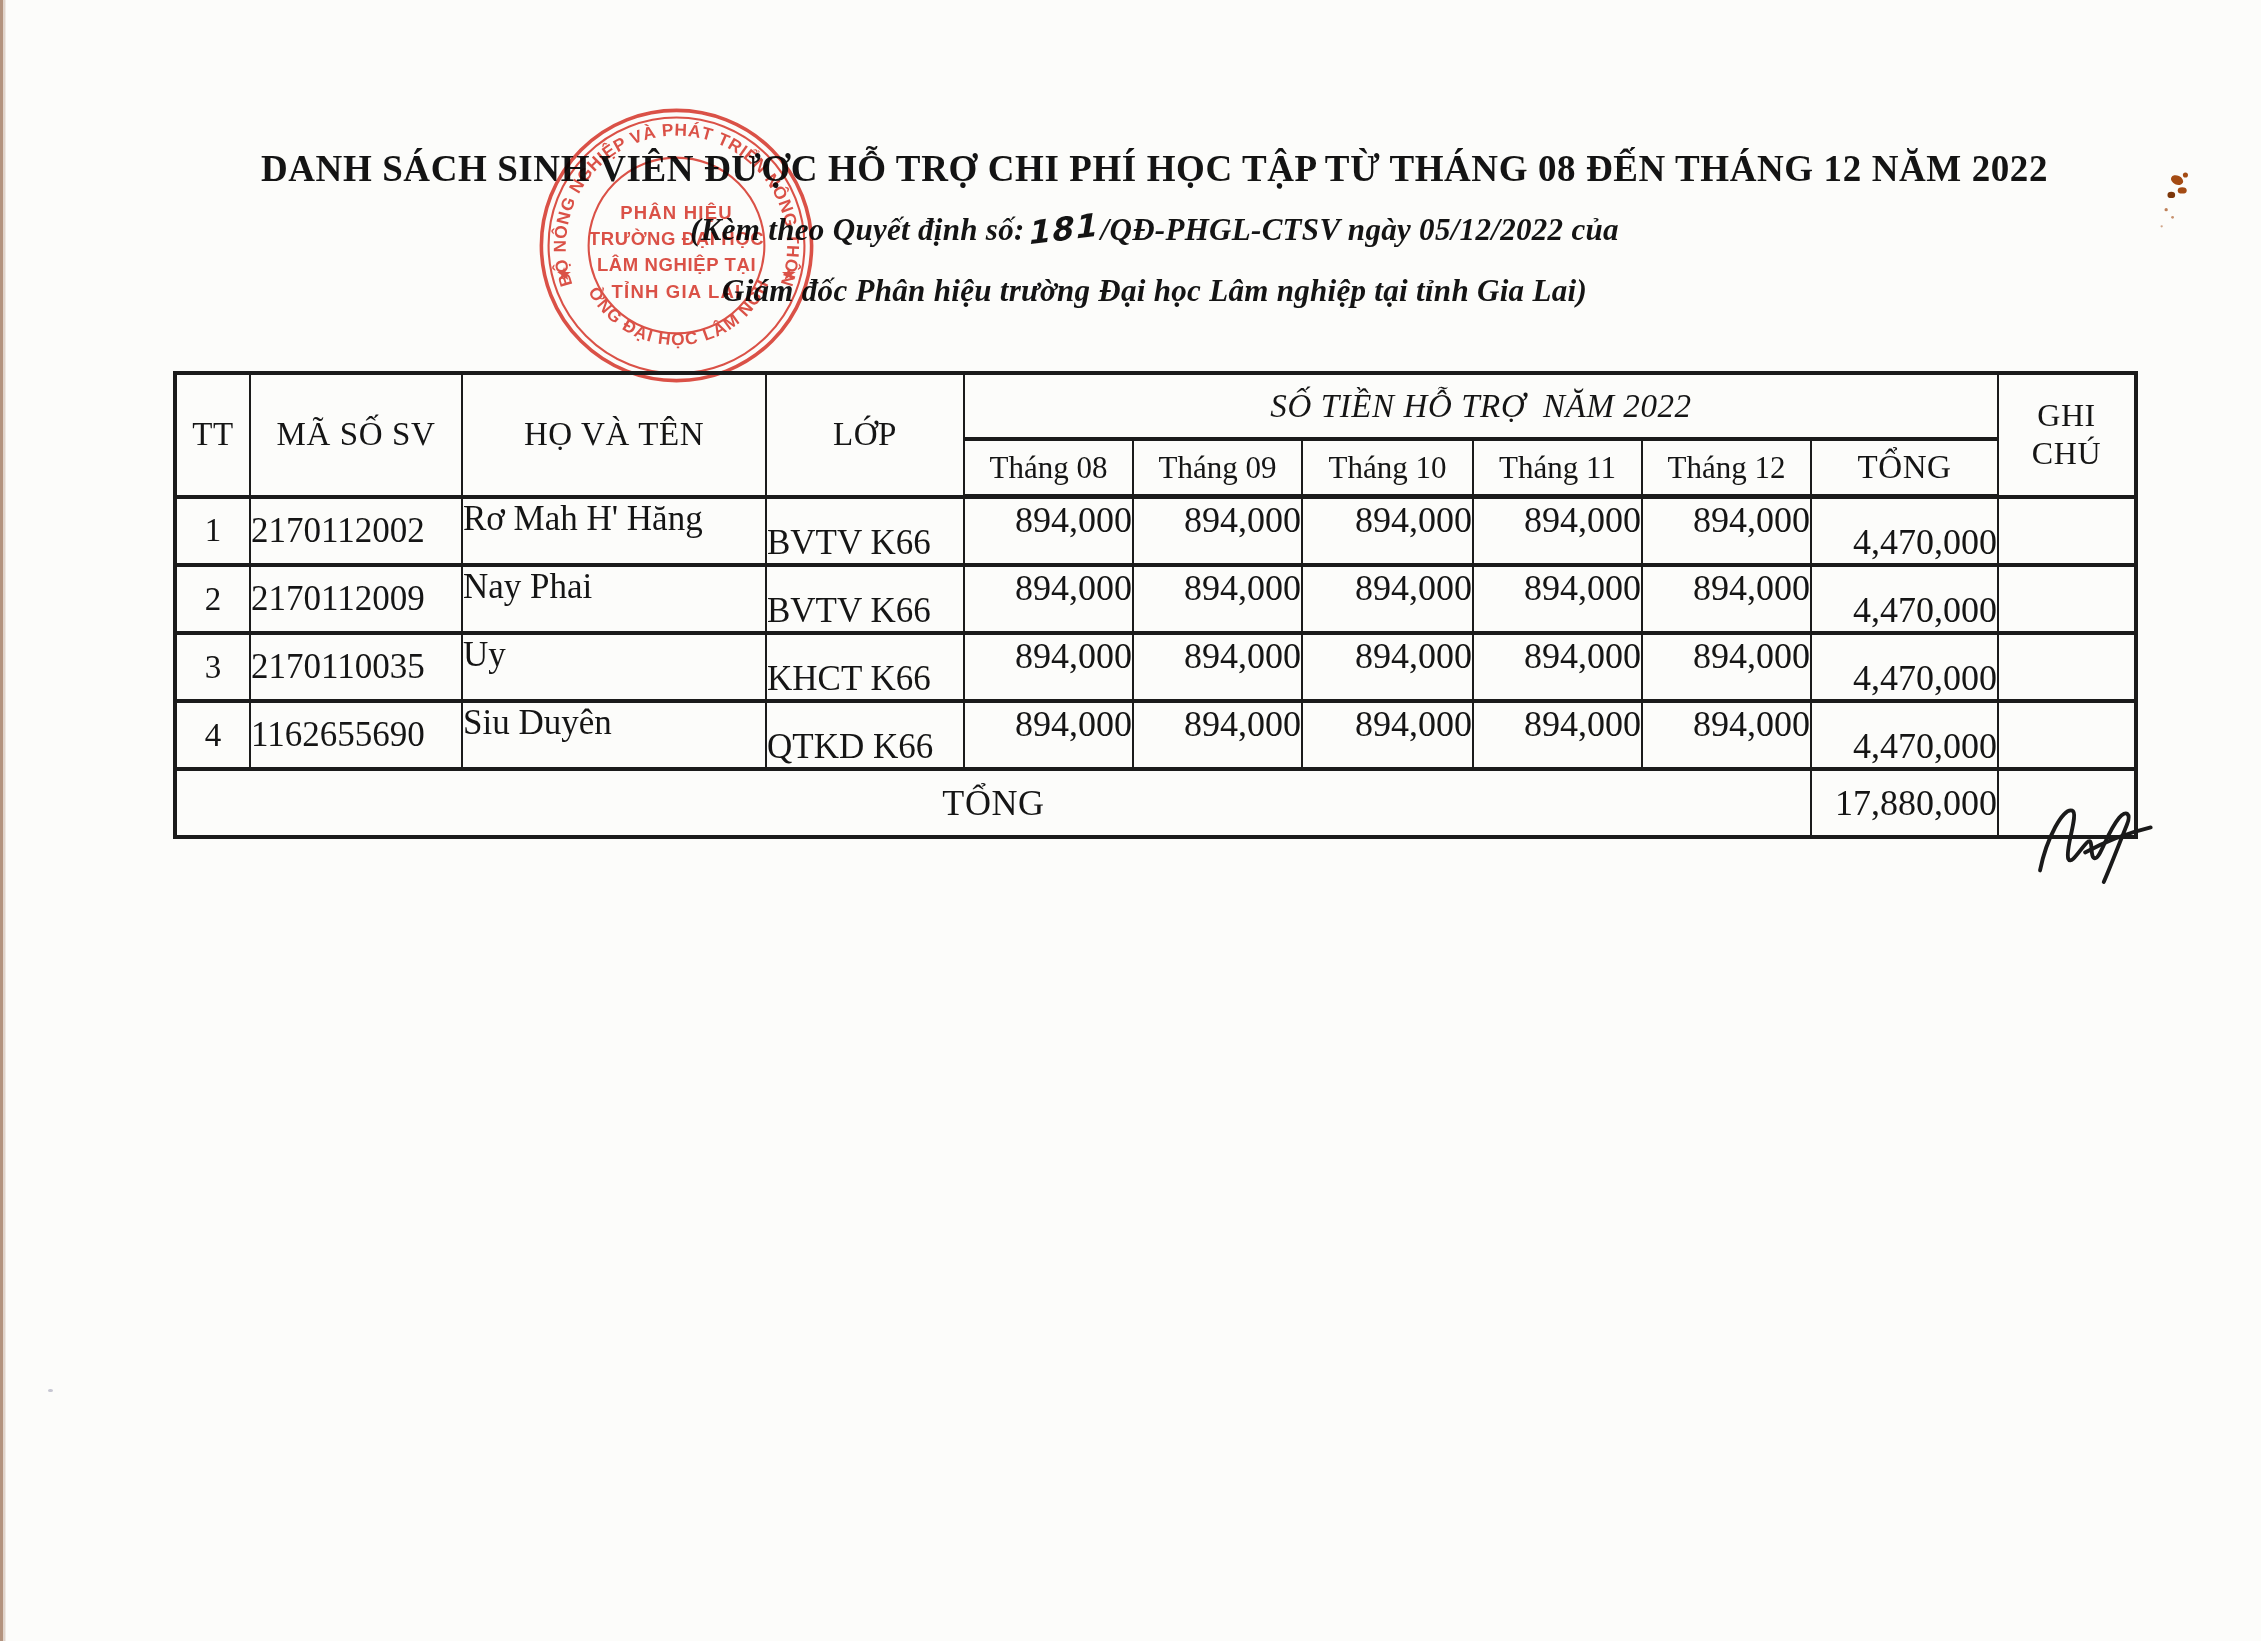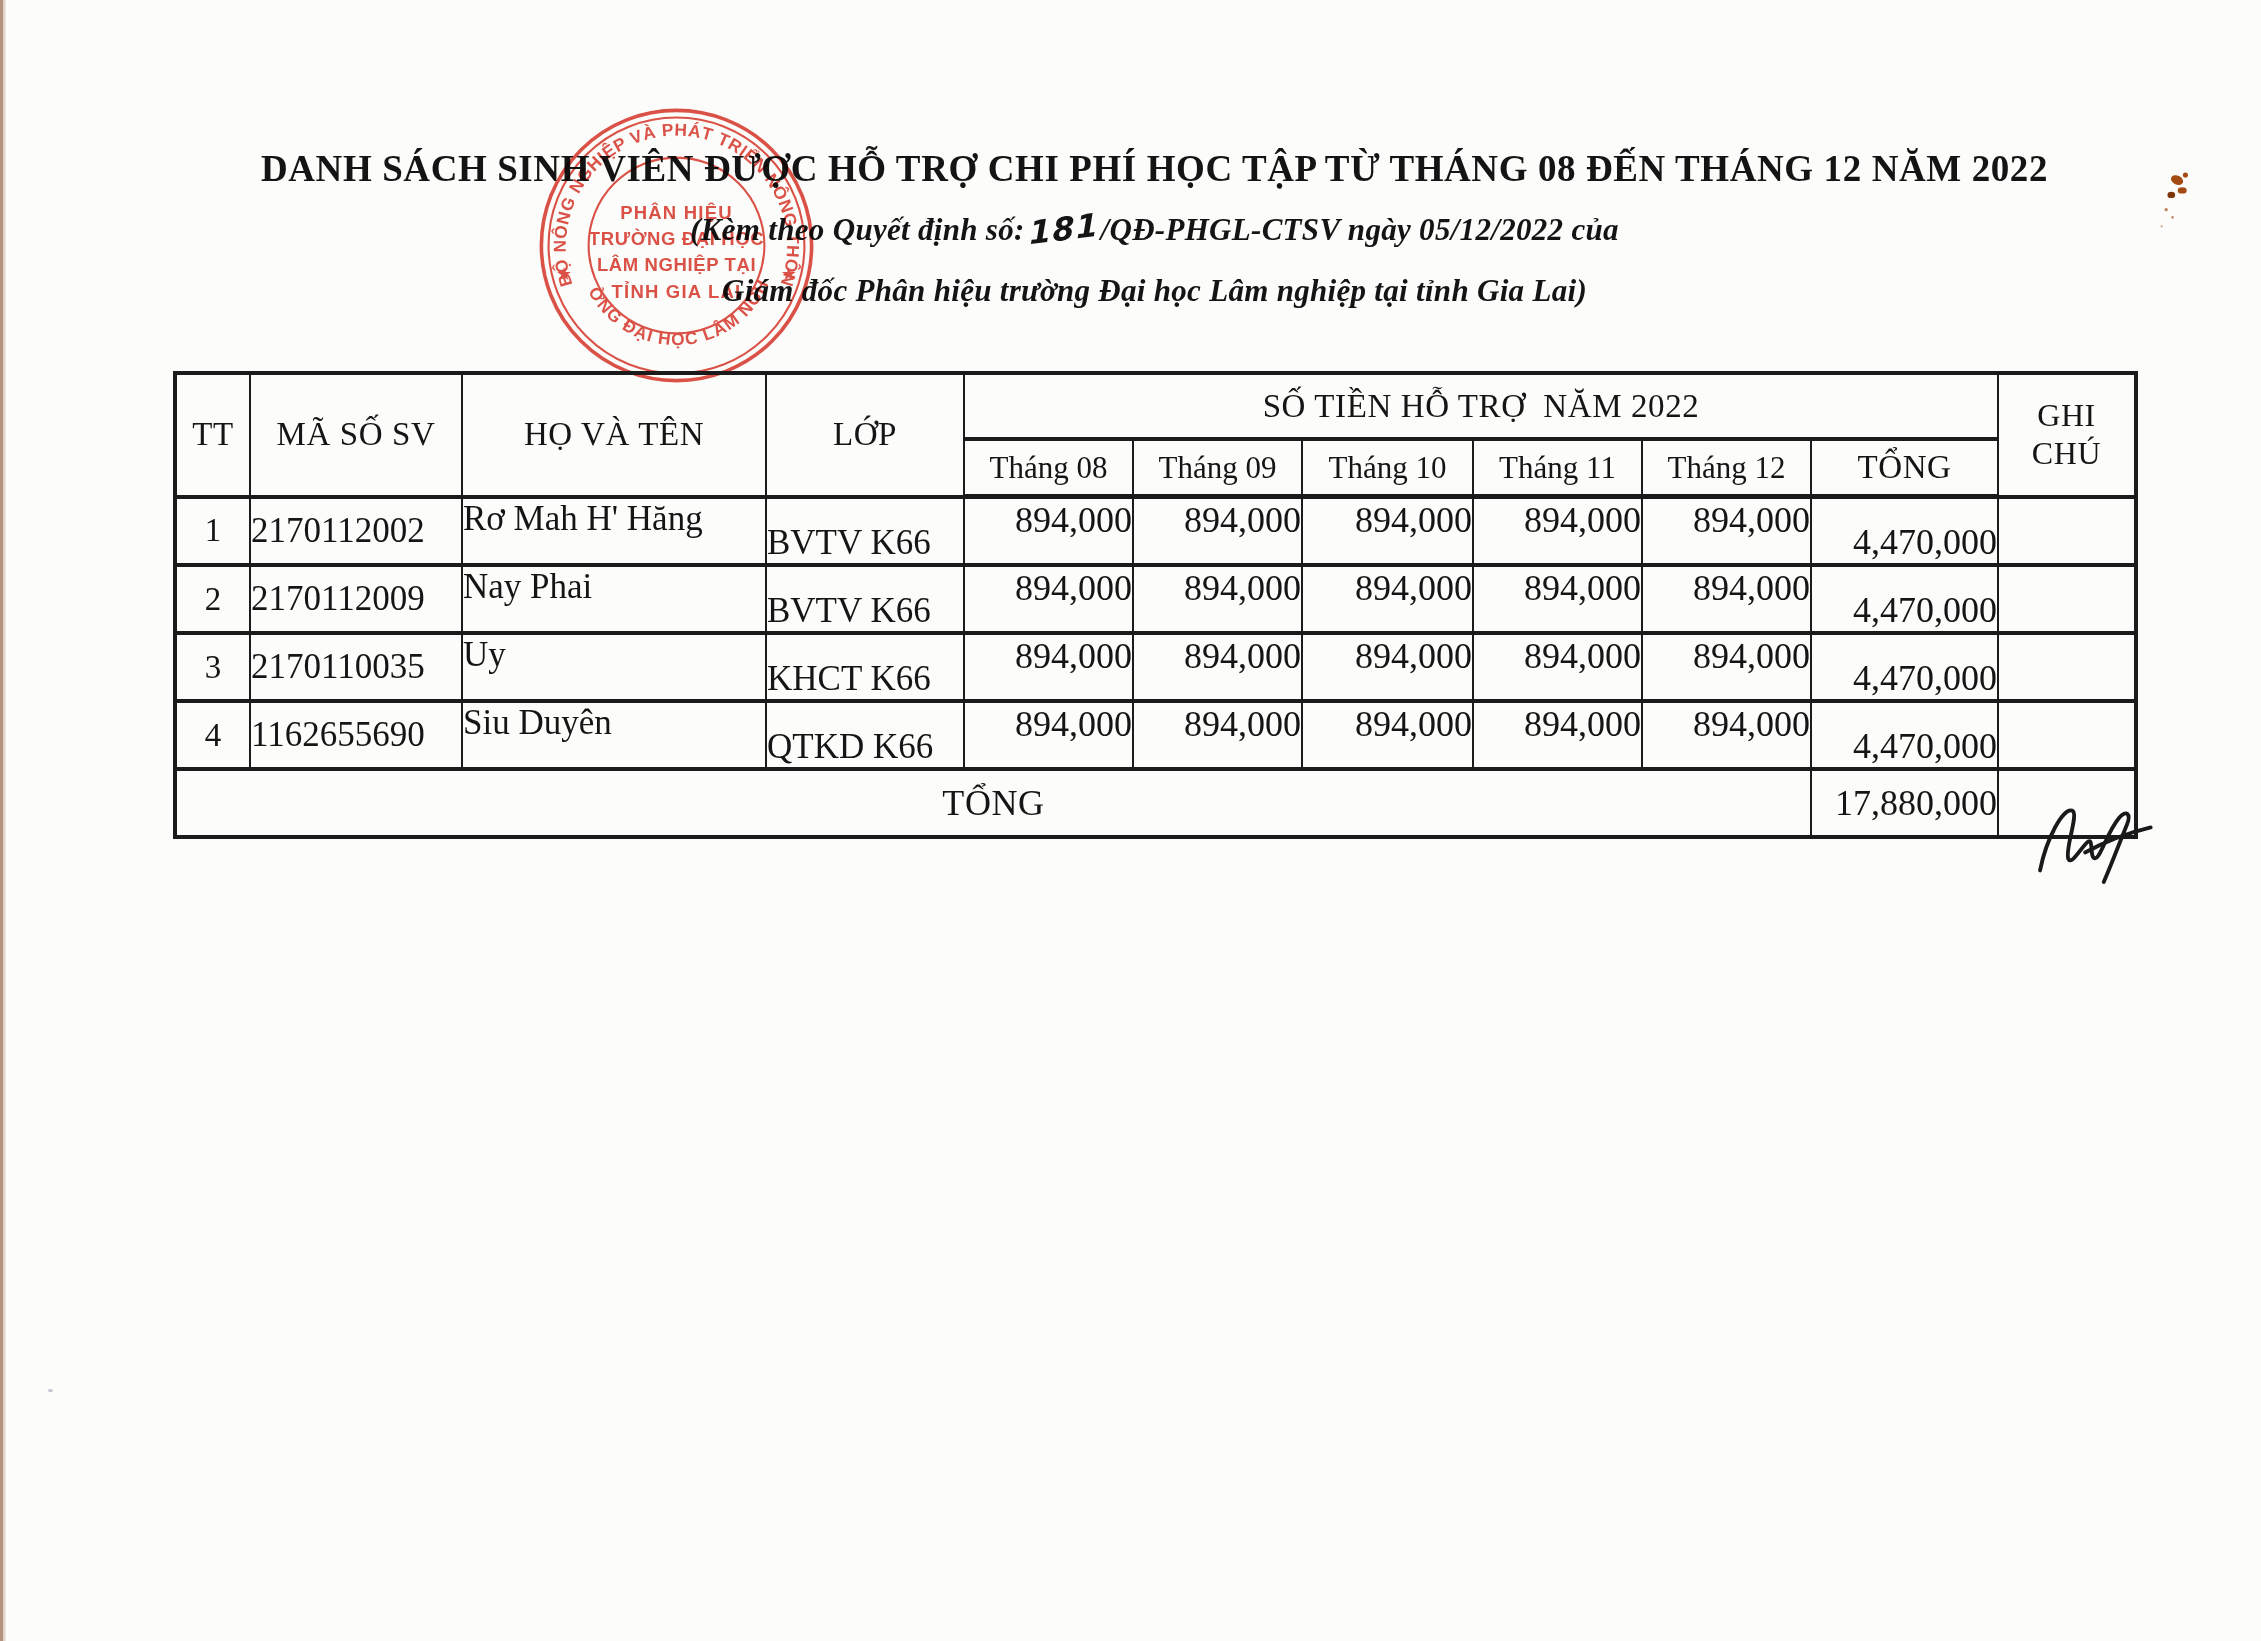--- a/index.html
+++ b/index.html
@@ -51,21 +51,21 @@
   .doc-table td, .doc-table th {
     border:2.6px solid #1b1b1b; padding:0; overflow:hidden;
     font-weight:normal; color:#151515;
   }
   .doc-table .hrow1 th { height:62px; }
   .doc-table .hrow2 th { height:53px; border-bottom-width:5.8px; border-top-width:4.5px; }
   .doc-table .drow td { height:64px; border-top-width:4.5px; }
   .doc-table .frow td { height:64px; border-top-width:4.5px; }
   .hcell { font-weight:bold; text-align:center; vertical-align:middle; font-size:33px; letter-spacing:0.6px; }
   .hmonth { font-weight:bold; vertical-align:middle; font-size:31px; }
-  .hmoney { white-space:pre; }
+  .hmoney { white-space:pre;font-style:italic; }
   .hghichu { font-size:32px; line-height:1.18; padding:0 9px; }
   .c-tt   { text-align:center; vertical-align:middle; font-size:33px; }
   .c-id   { text-align:left; vertical-align:middle; font-size:35px; padding-left:7.7px; }
   .c-name { text-align:left; vertical-align:top; font-size:35px; padding:7.7px 0 0 9px; }
   .c-lop  { text-align:left; vertical-align:bottom; font-size:35px; padding:0 0 9px 7.7px; }
   .c-money{ text-align:right; vertical-align:top; font-size:36px; padding:7.7px 10.3px 0 0;margin-left:20px; }
   .c-tong { text-align:right; vertical-align:bottom; font-size:36px; padding:0 13px 9px 0; }
   .c-note { vertical-align:middle; }
   .f-label{ text-align:center; vertical-align:middle; font-weight:bold; font-size:36px; letter-spacing:0.6px; }
   .f-total{ text-align:right; vertical-align:middle; font-weight:bold; font-size:36px; padding-right:9px; }

